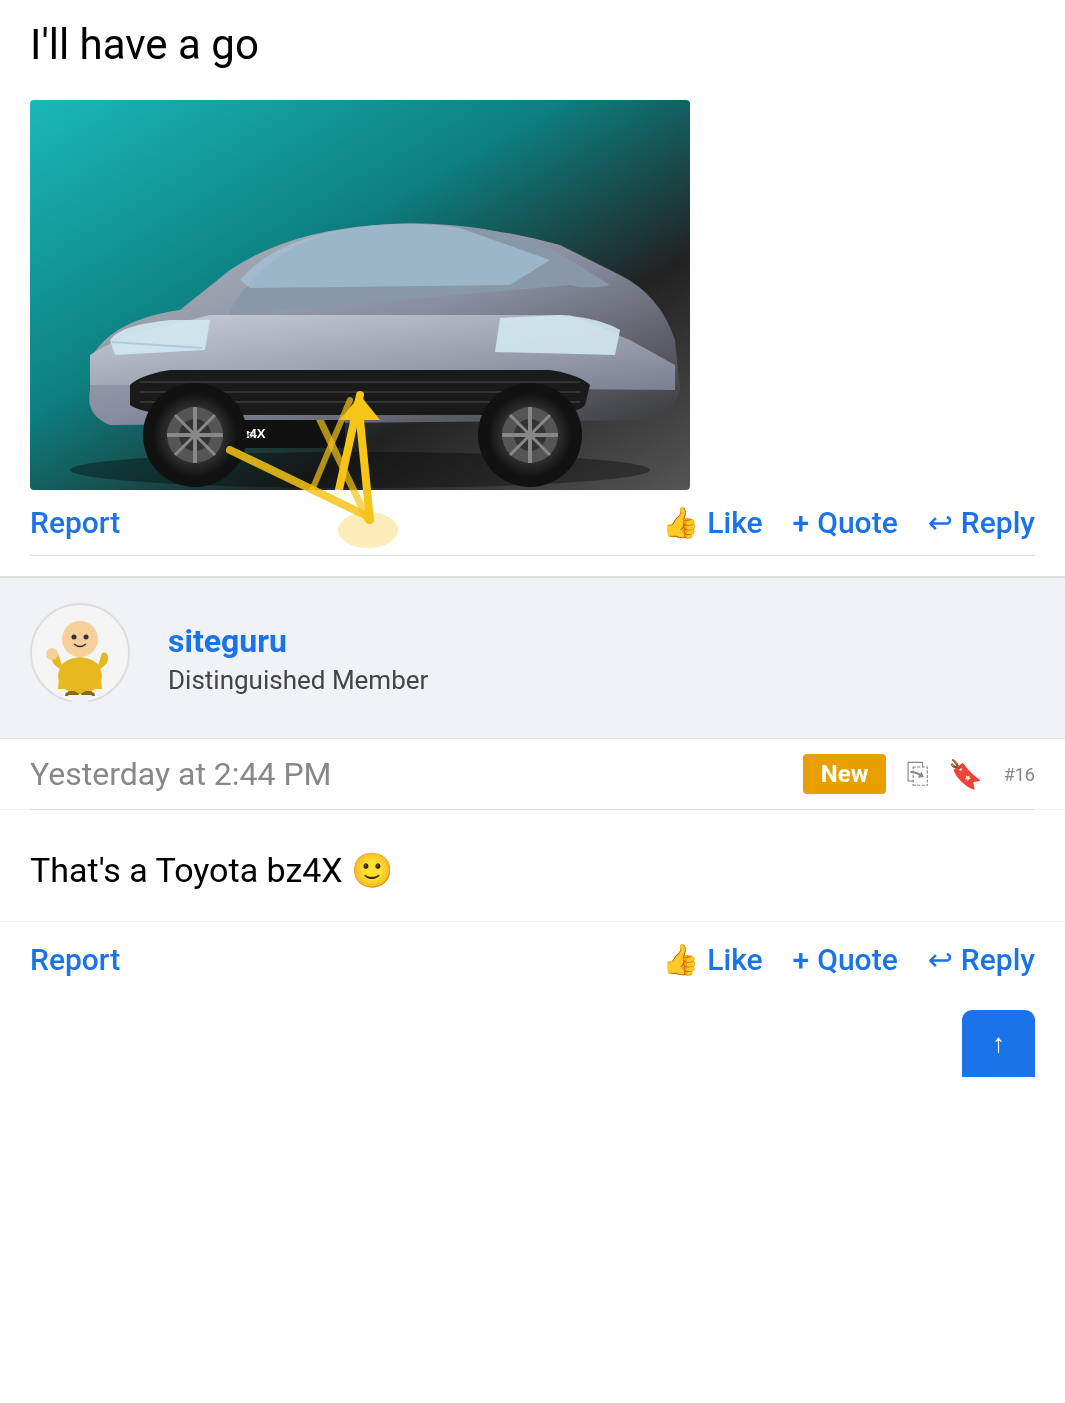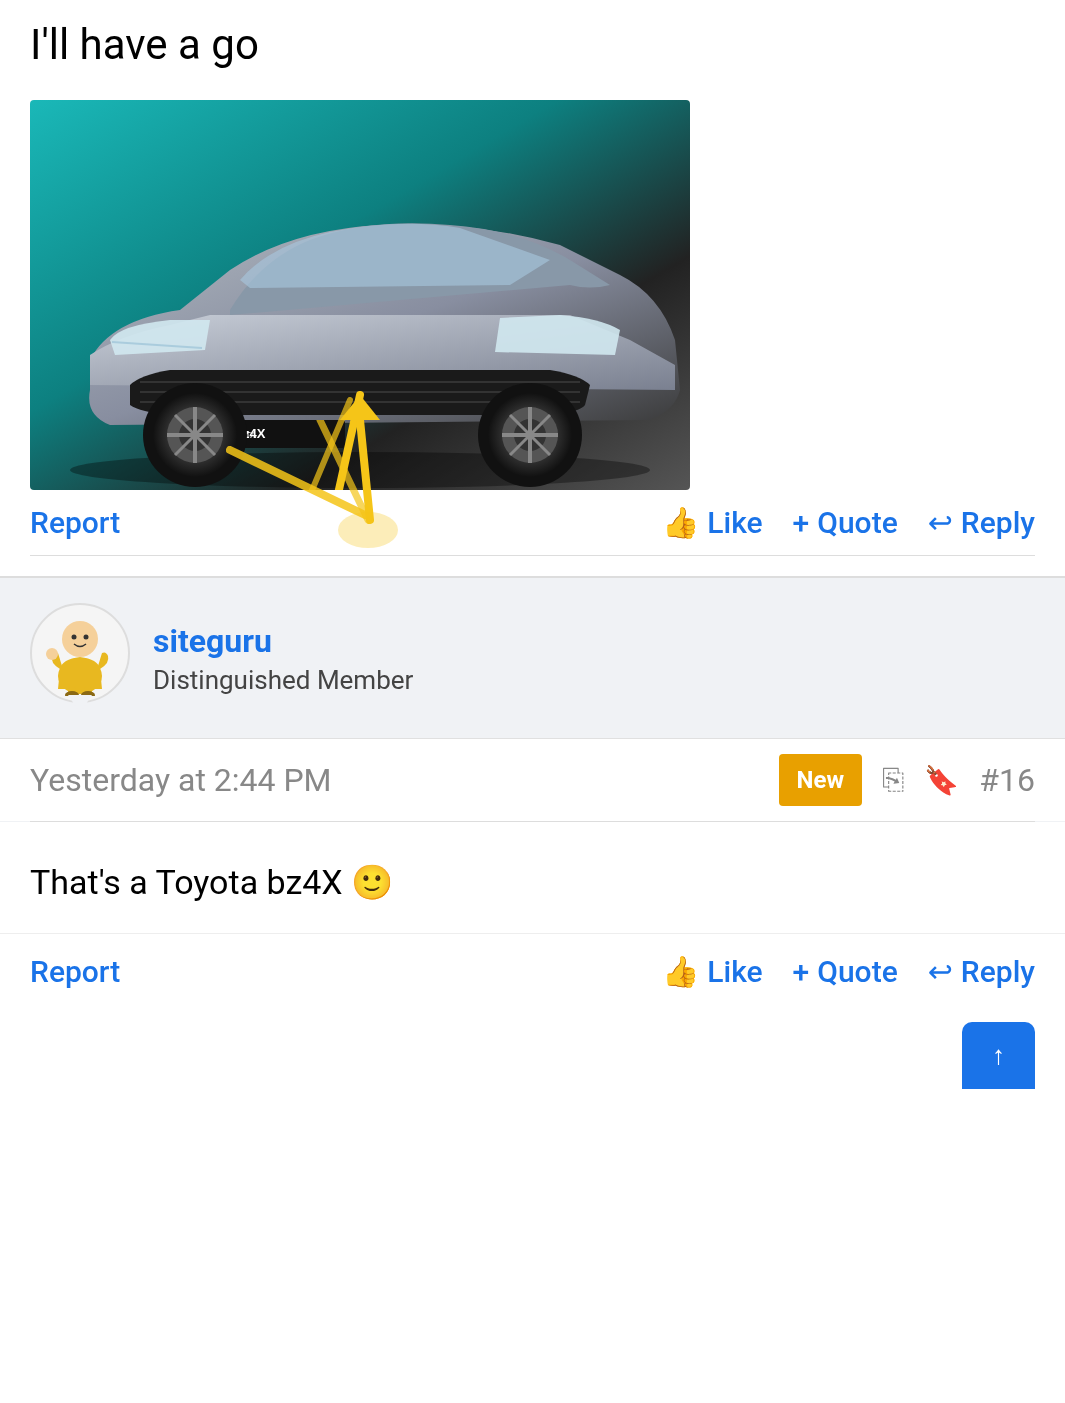--- a/index.html
+++ b/index.html
@@ -80,21 +80,21 @@
     .comment-section {
       background: #f0f2f5;
       border-top: 2px solid #ddd;
     }
 
     .comment-header {
       display: flex;
       align-items: center;
       padding: 25px 30px;
       background: #f0f2f5;
-      gap: 23px;
+      gap: 38px;
     }
 
     .avatar-container {
       position: relative;
       width: 100px;
       height: 110px;
       flex-shrink: 0;
     }
 
     .avatar-bg {
@@ -156,31 +156,31 @@
       display: flex;
       align-items: center;
       gap: 20px;
     }
 
     .new-badge {
       background: #e8a000;
       color: #fff;
       font-size: 24px;
       font-weight: 700;
-      padding: 12px 18px;
+      padding: 6px 18px;
       border-radius: 4px;
     }
 
     .meta-icon {
       color: #888;
       font-size: 28px;
     }
 
     .post-number {
-      font-size: 32px;
+      font-size: 18px;
       color: #888;
     }
 
     .comment-divider {
       height: 1px;
       background: #ddd;
       margin: 0 30px;
     }
 
     .comment-body {

